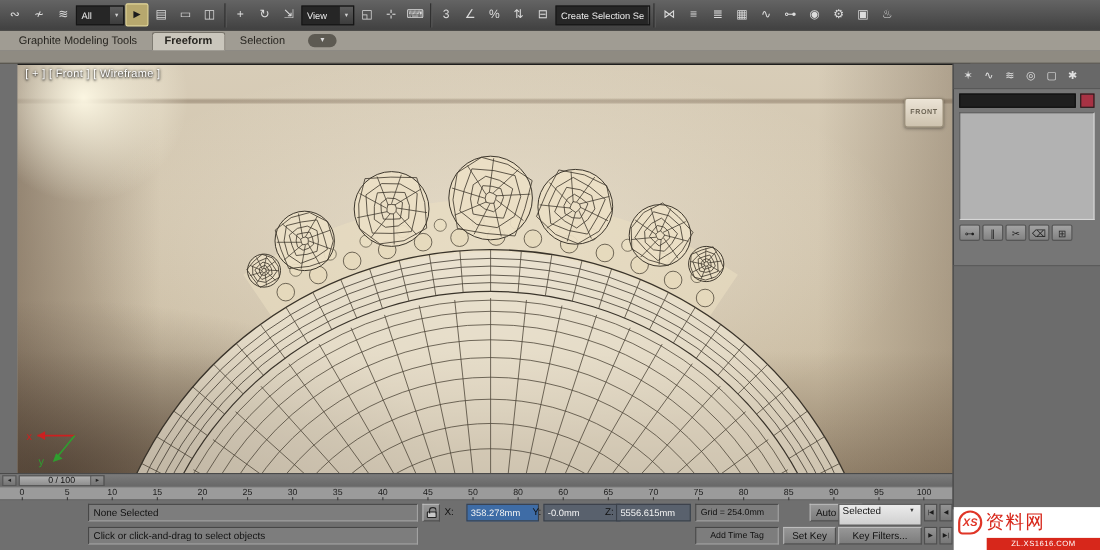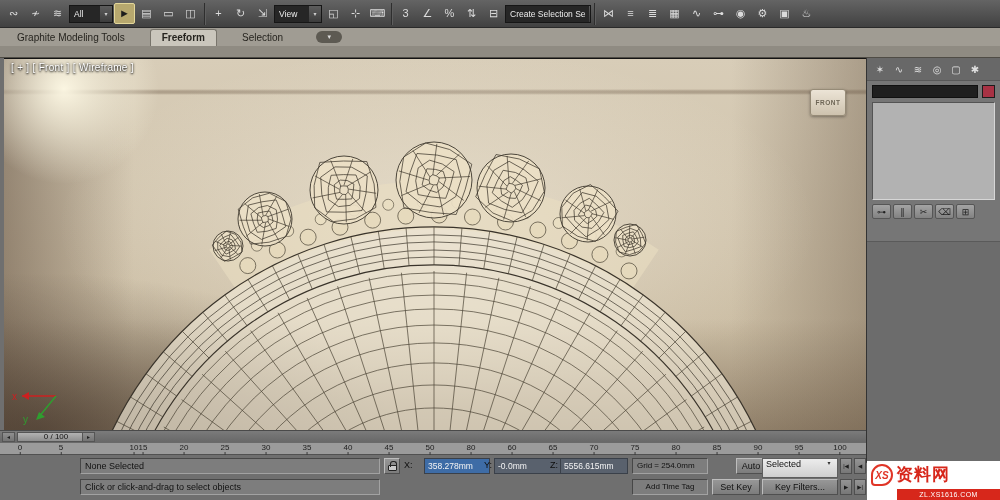--- a/index.html
+++ b/index.html
@@ -8,28 +8,28 @@
 
   
   .toolbar{position:absolute;left:0;top:0;width:1000px;height:28px;background:linear-gradient(#646464,#414141);border-bottom:1px solid #2a2a2a;display:flex;align-items:center;padding:0 3px;gap:1px}
   .tb-btn{flex:0 0 auto;width:21px;height:21px;border:1px solid transparent;border-radius:2px;color:#dcdcdc;font-size:11px;line-height:19px;text-align:center;cursor:default}
   .tb-btn.active{background:#b7a86e;border-color:#e3d79a;color:#1c1c1c}
   .tb-sep{flex:0 0 auto;width:1px;height:22px;background:#2e2e2e;box-shadow:1px 0 0 #5e5e5e;margin:0 2px}
   .tb-dd{flex:0 0 auto;height:18px;background:#262626;border:1px solid #161616;color:#ececec;font-size:8.5px;display:flex;align-items:center;justify-content:space-between;padding-left:4px;white-space:nowrap;overflow:hidden}
   .tb-dd .arr{flex:0 0 auto;width:12px;height:16px;background:linear-gradient(#5d5d5d,#3c3c3c);color:#cfcfcf;font-size:6px;line-height:16px;text-align:center;margin-left:3px}
 
   
-  .ribbon-tabs{position:absolute;left:0;top:28px;width:1000px;height:18px;background:#a09c93;display:flex;align-items:flex-end;padding-left:6px;gap:14px}
+  .ribbon-tabs{position:absolute;left:0;top:28px;width:1000px;height:18px;background:#a09c93;display:flex;align-items:flex-end;padding-left:6px;gap:2px}
   .rtab{font-size:10px;color:#26241f;padding:2px 11px 3px;white-space:nowrap}
   .rtab.active{background:#cac6bc;border:1px solid #78746b;border-bottom:none;border-radius:3px 3px 0 0;font-weight:bold}
   .rtab-pill{width:26px;height:12px;margin:0 0 3px 8px;background:#5d5a52;border-radius:6px;color:#ddd;font-size:7px;line-height:12px;text-align:center}
   .ribbon-strip{position:absolute;left:0;top:46px;width:1000px;height:12px;background:#8f8b82;border-bottom:1px solid #4f4c45}
 
   
-  .viewport{position:absolute;left:4px;top:58px;width:866px;height:372px;overflow:hidden;border-top:1px solid #141414;
+  .viewport{position:absolute;left:16px;top:58px;width:866px;height:372px;overflow:hidden;border-top:1px solid #141414;
     background:
       radial-gradient(circle at 60px 30px, rgba(255,250,230,.95), rgba(255,250,230,0) 95px),
       radial-gradient(ellipse at 4% 100%, rgba(62,48,38,.6), rgba(62,48,38,0) 30%),
       radial-gradient(ellipse at 50% 45%, rgba(248,242,228,.5), rgba(248,242,228,0) 62%),
       linear-gradient(90deg, rgba(88,70,55,.5), rgba(88,70,55,0) 15%),
       linear-gradient(270deg, rgba(105,88,70,.42), rgba(105,88,70,0) 16%),
       linear-gradient(180deg, rgba(0,0,0,0) 30px, rgba(126,108,88,.45) 32px, rgba(126,108,88,.45) 34px, rgba(0,0,0,0) 36px),
       linear-gradient(0deg, rgba(96,78,60,.5), rgba(96,78,60,0) 30%),
       linear-gradient(180deg,#d8cdb8,#c6b79c);}
   .wire{position:absolute;left:0;top:0}
@@ -75,21 +75,21 @@
   .stack-box{margin:2px 5px;height:98px;background:#b2b2b2;border:1px solid;border-color:#545454 #d6d6d6 #d6d6d6 #545454}
   .stack-btns{display:flex;gap:2px;padding:2px 5px}
   .stack-btn{width:19px;height:15px;background:linear-gradient(#a4a4a4,#828282);border:1px solid #565656;border-radius:2px;color:#1f1f1f;font-size:9px;line-height:14px;text-align:center}
   .rollout{position:absolute;left:0;right:0;top:183px;bottom:0;background:#6c6c6c;border-top:1px solid #5a5a5a}
   .right-bottom{position:absolute;left:866px;top:462px;width:134px;height:38px;background:#6f6f6f;border-top:1px solid #3e3e3e}
 
   
   .watermark{position:absolute;left:867px;top:461px;width:133px;height:39px;background:#fff;z-index:9;overflow:hidden}
   .wm-row{display:flex;align-items:center;gap:3px;padding:2px 3px 0 4px}
   .wm-circle{width:22px;height:22px;border:2px solid #e03527;border-radius:50% 50% 50% 4px;color:#e03527;font-weight:bold;font-style:italic;font-size:10px;line-height:19px;text-align:center;flex:0 0 auto}
-  .wm-site{color:#d7271b;font-weight:bold;font-size:17px;letter-spacing:1px;white-space:nowrap}
+  .wm-site{color:#d7271b;font-weight:normal;font-size:17px;letter-spacing:1px;white-space:nowrap}
   .wm-strip{position:absolute;right:0;bottom:0;left:30px;height:11px;background:#d7271b;color:#fff;font-size:7px;line-height:11px;text-align:center;letter-spacing:.4px}
 </style>
 </head>
 <body>
 
 <div class="toolbar">
     <div class="tb-btn">∾</div>
     <div class="tb-btn">≁</div>
     <div class="tb-btn">≋</div>
     <div class="tb-dd" style="width: 44px;">
@@ -365,21 +365,21 @@
 
 <div class="ruler-row">
     <div class="tick" style="left: 20px;">
       <div class="tick-label">0</div>
       <div class="tick-mark"></div>
     </div>
     <div class="tick" style="left: 61px;">
       <div class="tick-label">5</div>
       <div class="tick-mark"></div>
     </div>
-    <div class="tick" style="left: 102px; margin-left: 32px;">
+    <div class="tick" style="left: 102px;">
       <div class="tick-label">10</div>
       <div class="tick-mark"></div>
     </div>
     <div class="tick" style="left: 143px;">
       <div class="tick-label">15</div>
       <div class="tick-mark"></div>
     </div>
     <div class="tick" style="left: 184px;">
       <div class="tick-label">20</div>
       <div class="tick-mark"></div>

